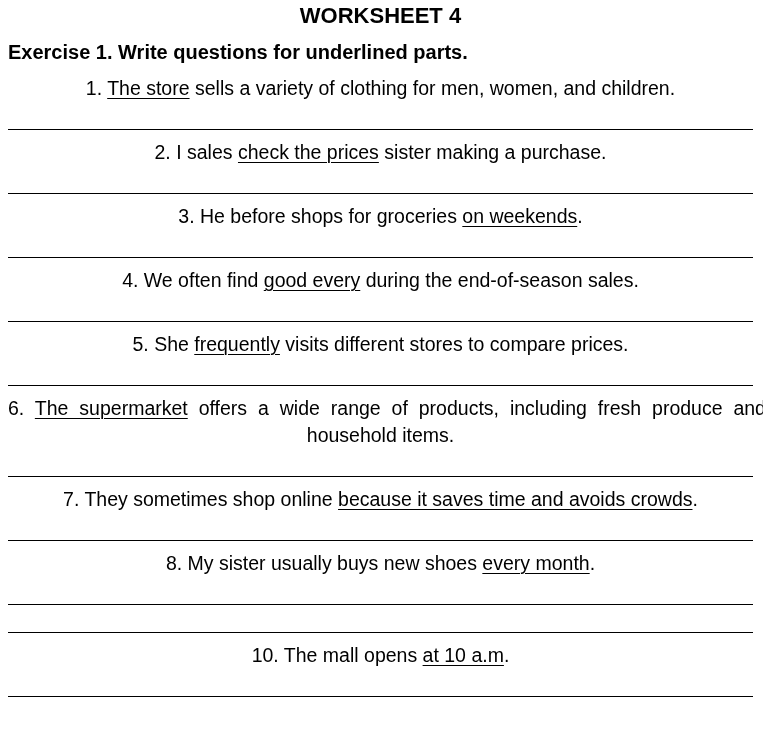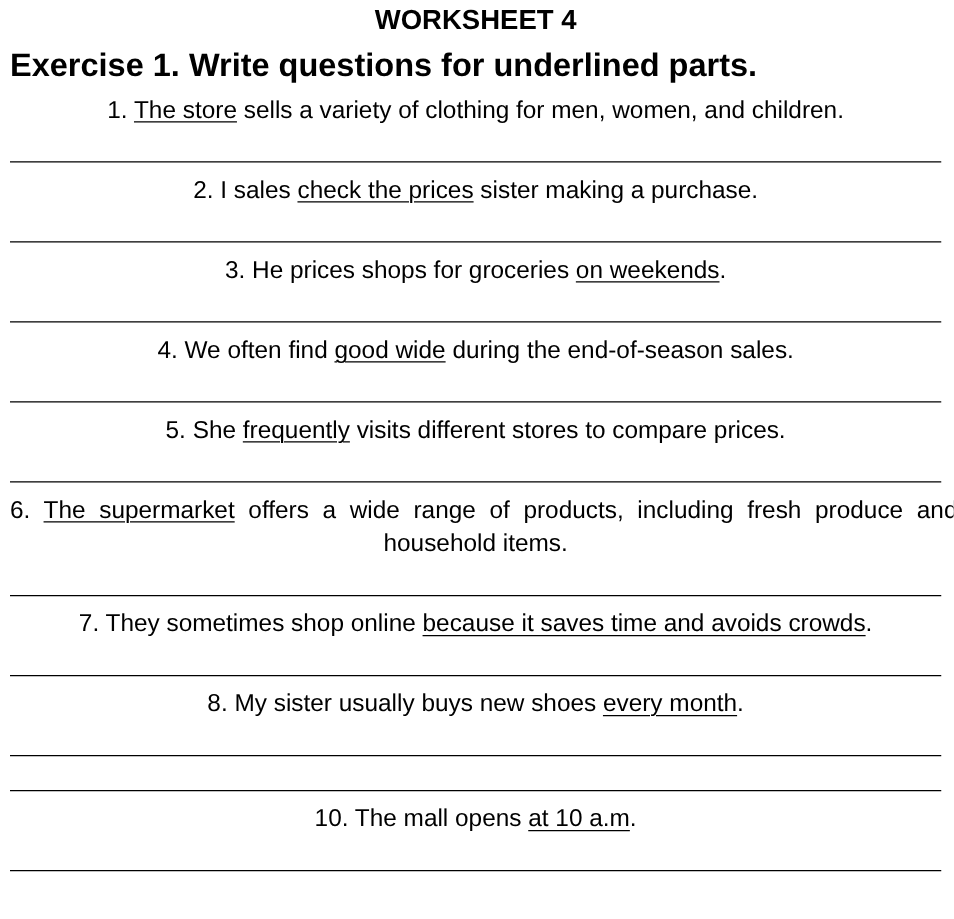--- a/index.html
+++ b/index.html
@@ -7,21 +7,21 @@
     width:763px;height:735px;box-sizing:border-box;
     padding:2px 10px 4px 8px;overflow:hidden;
     background:#ffffff;color:#000000;
     font-family:Liberation Sans, sans-serif;
   }
   .title{
     font-size:22px;line-height:24px;font-weight:bold;
     text-align:center;margin:2px 0 0 0;
   }
   .heading{
-    font-size:26px;line-height:22px;font-weight:bold;
+    font-size:20px;line-height:22px;font-weight:bold;
     margin:13px 0 12px 0;
   }
   .item{
     font-size:19.5px;line-height:27px;margin:9px 0 0 0;
     text-align:center;
   }
   .item.first{margin-top:3px;}
   .u{
     text-decoration:underline;
     text-underline-offset:3px;
@@ -41,24 +41,24 @@
   <div class="title">WORKSHEET 4</div>
 
   <div class="heading">Exercise 1. Write questions for underlined parts.</div>
 
   <p class="item first"><span>1.</span><span> </span><span class="u">The store</span><span> sells a variety of clothing for men, women, and children.</span></p>
   <div class="rule"></div>
 
   <p class="item"><span>2.</span><span> I sales </span><span class="u">check the prices</span><span> sister making a purchase.</span></p>
   <div class="rule"></div>
 
-  <p class="item"><span>3.</span><span> He prices shops for groceries </span><span class="u">on weekends</span><span>.</span></p>
+  <p class="item"><span>3.</span><span> He before shops for groceries </span><span class="u">on weekends</span><span>.</span></p>
   <div class="rule"></div>
 
-  <p class="item"><span>4.</span><span> We often find </span><span class="u">good wide</span><span> during the end-of-season sales.</span></p>
+  <p class="item"><span>4.</span><span> We often find </span><span class="u">good every</span><span> during the end-of-season sales.</span></p>
   <div class="rule"></div>
 
   <p class="item"><span>5.</span><span> She </span><span class="u">frequently</span><span> visits different stores to compare prices.</span></p>
   <div class="rule"></div>
 
   <p class="item"><span class="l1"><span>6.</span><span> </span><span class="u">The supermarket</span><span> offers a wide range of products, including fresh produce and</span></span><br><span>household items.</span></p>
   <div class="rule"></div>
 
   <p class="item"><span>7.</span><span> They sometimes shop online </span><span class="u">because it saves time and avoids crowds</span><span>.</span></p>
   <div class="rule"></div>

